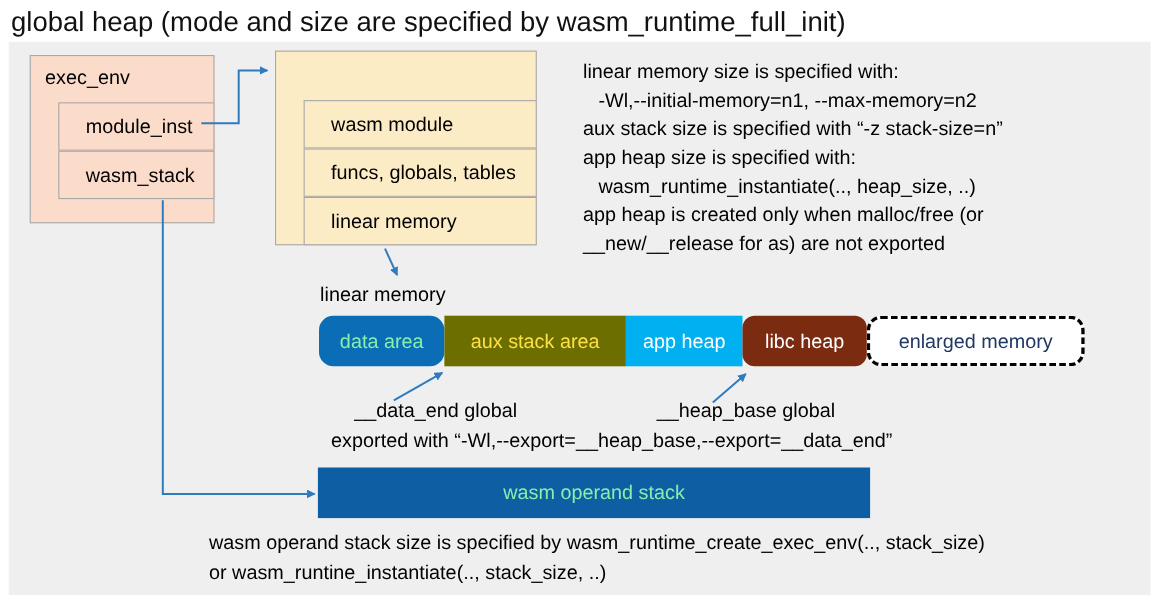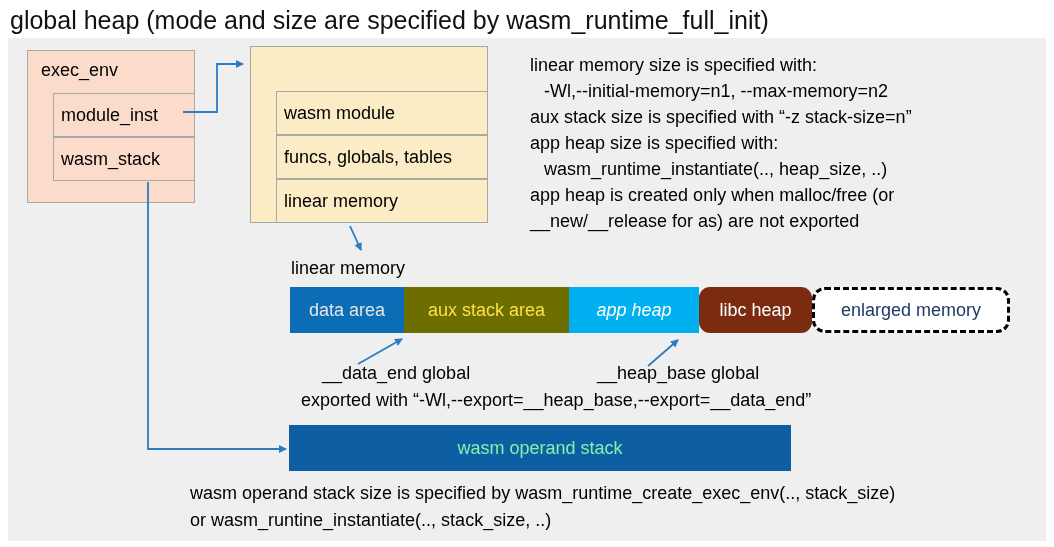--- a/index.html
+++ b/index.html
@@ -11,21 +11,21 @@
   }
   .abs { position: absolute; }
 
   #page-title { left: 10px; top: 6px; font-size: 25px; color:#111; white-space: nowrap; }
 
   #panel { left: 8px; top: 38px; width: 1038px; height: 503px; background: #efeff0; }
 
   
   .struct-box { position:absolute; border: 1px solid #a8a8a8; }
   .struct-box .hdr { position:absolute; left: 13px; top: 9px; white-space: nowrap; }
-  .struct-row { position: absolute; border: 1px solid #a8a8a8; display:flex; align-items:center; padding-left: 7px; white-space: nowrap; }
+  .struct-row { position: absolute; border: 1px solid #a8a8a8; display:flex; align-items:center; padding-left: 24px; white-space: nowrap; }
 
   #exec-env { left: 27px; top: 50px; width: 168px; height: 153px; background: #fbdccb; }
   #exec-env .struct-row { background: #fbdccb; left: 25px; width: 142px; height: 44px; }
   #exec-env .r0 { top: 42px; }
   #exec-env .r1 { top: 86px; }
 
   #module-instance { left: 250px; top: 46px; width: 238px; height: 177px; background: #fcecc5; }
   #module-instance .struct-row { background: #fcecc5; left: 25px; width: 212px; height: 44px; }
   #module-instance .r0 { top: 44px; }
   #module-instance .r1 { top: 88px; }
@@ -34,21 +34,21 @@
   
   #notes { left: 530px; top: 52px; width: 512px; line-height: 26px; }
   #notes .indent { padding-left: 14px; }
 
   
   #lm-label { left: 291px; top: 258px; }
   #lm-bar { left: 290px; top: 287px; height: 46px; display: flex; }
   #lm-bar .seg { display:flex; align-items:center; justify-content:center; white-space:nowrap; }
   .seg-data     { width: 114px; }
   .seg-aux      { width: 165px; }
-  .seg-appheap  { width: 130px; font-style: italic; }
+  .seg-appheap  { width: 106px; }
   .seg-libc     { width: 113px; }
   .seg-enlarged { width: 198px; border: 3px dashed #000; background:#fff; }
 
   #data-end-label  { left: 322px; top: 363px; }
   #heap-base-label { left: 597px; top: 363px; }
   #exported-line   { left: 301px; top: 390px; white-space: nowrap; }
 
   #operand-stack { left: 289px; top: 425px; width: 502px; height: 46px;
     display:flex; align-items:center; justify-content:center; color:#86efac; }
 
@@ -93,21 +93,21 @@
     <div class="indent">-Wl,--initial-memory=n1, --max-memory=n2</div>
     <div>aux stack size is specified with “-z stack-size=n”</div>
     <div>app heap size is specified with:</div>
     <div class="indent">wasm_runtime_instantiate(.., heap_size, ..)</div>
     <div>app heap is created only when malloc/free (or</div>
     <div>__new/__release for as) are not exported</div>
   </div>
 
   <div id="lm-label" class="abs">linear memory</div>
   <div id="lm-bar" class="abs">
-    <div class="seg seg-data" style="background-color: rgb(10, 109, 182); color: #e5e5e5;">
+    <div class="seg seg-data" style="background-color: rgb(10, 109, 182); color: #86efac; border-radius: 13px;">
       <span>data area</span>
     </div>
     <div class="seg seg-aux" style="background-color: rgb(109, 110, 0); color: #fde047;">
       <span>aux stack area</span>
     </div>
     <div class="seg seg-appheap" style="background-color: rgb(0, 176, 240); color: rgb(255, 255, 255);">
       <span>app heap</span>
     </div>
     <div class="seg seg-libc" style="background-color: rgb(123, 43, 16); color: rgb(255, 255, 255); border-radius: 11px;">
       <span>libc heap</span>

